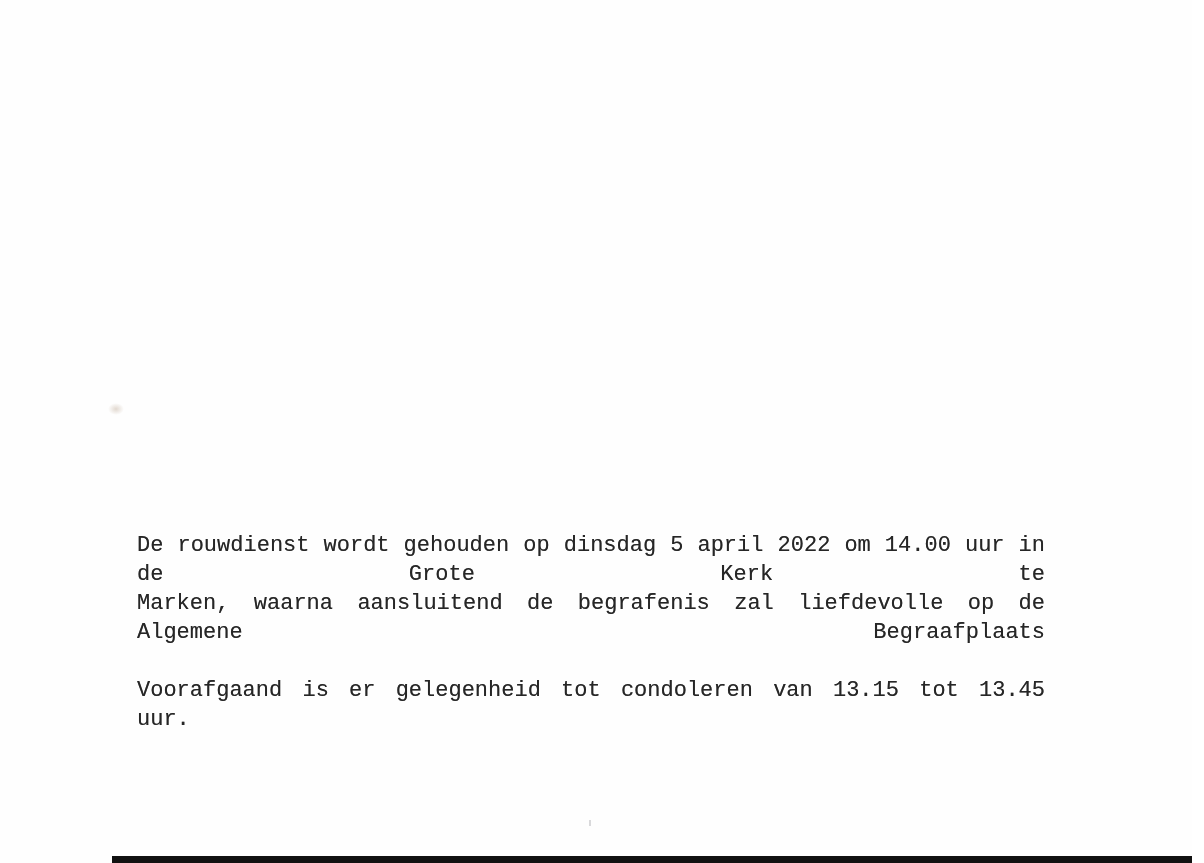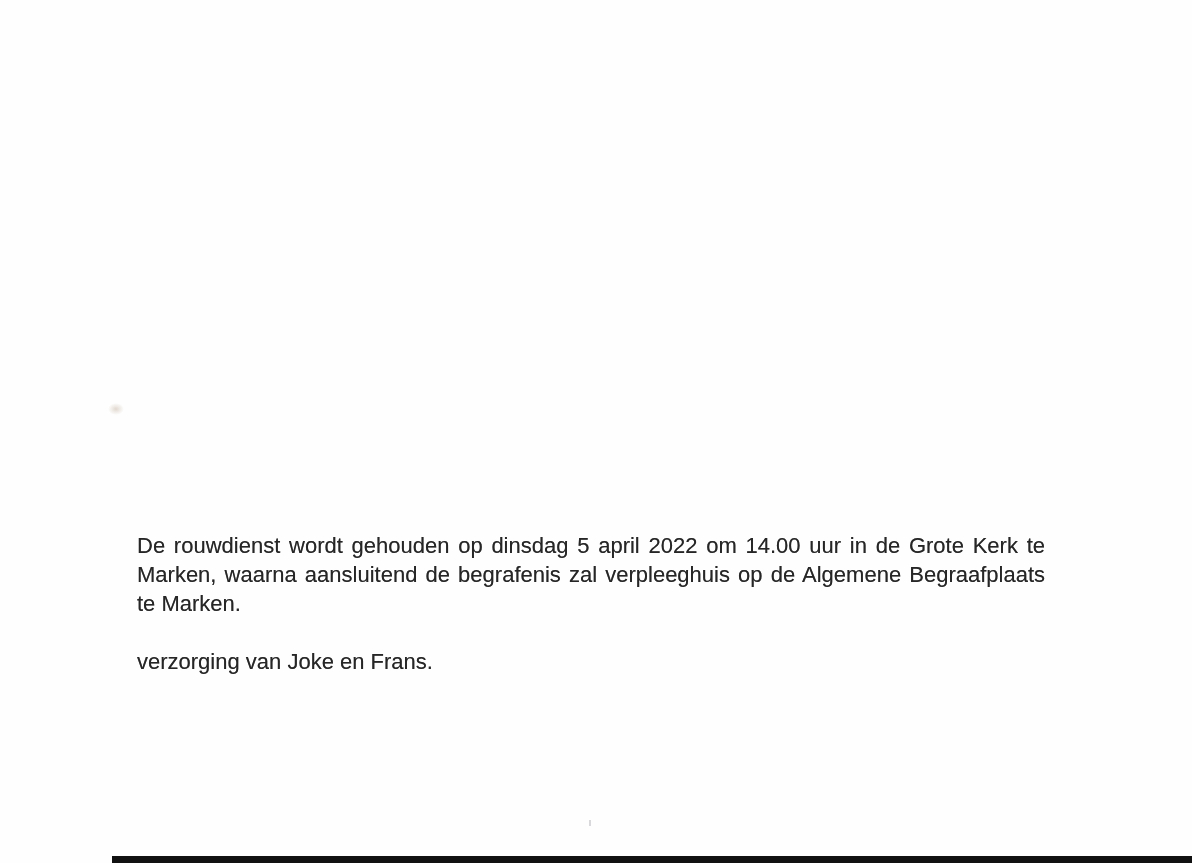--- a/index.html
+++ b/index.html
@@ -6,21 +6,21 @@
     margin: 0;
     padding: 0;
     background: #ffffff;
   }
   .page {
     position: relative;
     width: 1192px;
     height: 863px;
     background: var(--paper, #fefefe);
     overflow: hidden;
-    font-family: Liberation Sans, sans-serif;
+    font-family: Liberation Mono, monospace;
   }
   .text-block {
     position: absolute;
     left: 137px;
     top: 531px;
     width: 908px;
     font-size: 22px;
     line-height: 29px;
     color: var(--ink, #262626);
     text-shadow: 0 0 0.5px rgba(45,45,45,0.55); 
@@ -72,26 +72,27 @@
 
 <div class="page">
 
   <div class="scan-smudge"></div>
   <div class="scan-speck"></div>
 
   <div class="text-block">
 
     <p class="para">
       <span class="line">De rouwdienst wordt gehouden op dinsdag 5 april 2022 om 14.00 uur in de Grote Kerk te</span>
-      <span class="line">Marken, waarna aansluitend de begrafenis zal verpleeghuis op de Algemene Begraafplaats</span>
-      <span class="line last-line">te Marken.</span>
+      <span class="line">Marken, waarna aansluitend de begrafenis zal liefdevolle op de Algemene Begraafplaats</span>
     </p>
 
+    <p class="para">
+      <span class="line last-line">Voorafgaand is er gelegenheid tot condoleren van 13.15 tot 13.45 uur.</span>
+    </p>
 
     <p class="para">
-      <span class="line last-line">verzorging van Joke en Frans.</span>
     </p>
 
   </div>
 
   <div class="scan-bar"></div>
 
 </div>
 
 </body></html>

